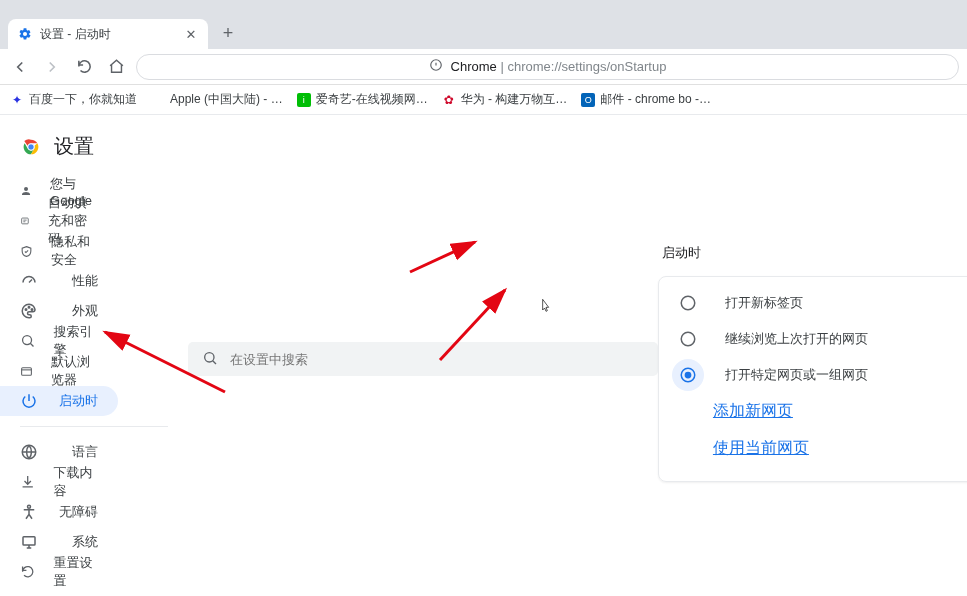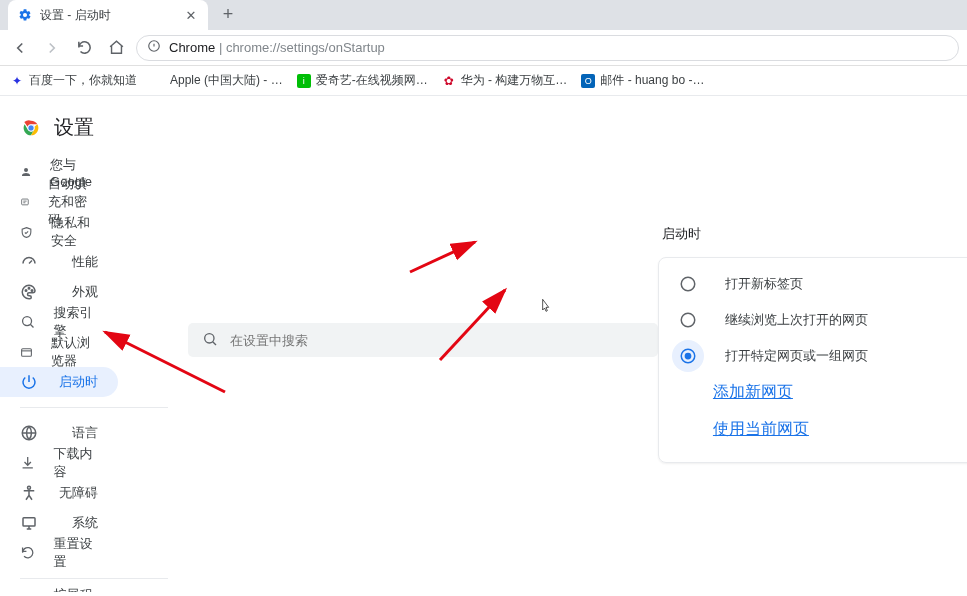--- a/index.html
+++ b/index.html
@@ -8,21 +8,21 @@
     font-size: 13px;
     color: #202124;
     background: #fff;
     width: 967px;
     height: 596px;
     overflow: hidden;
     position: relative;
   }
   
   .tab-strip {
-    height: 30px;
+    height: 49px;
     background: #dee1e6;
     display: flex;
     align-items: flex-end;
     padding-left: 8px;
   }
   .tab {
     background: #fff;
     height: 30px;
     width: 200px;
     border-radius: 8px 8px 0 0;
@@ -76,20 +76,21 @@
     flex: 1;
     height: 26px;
     border: 1px solid #dadce0;
     border-radius: 13px;
     display: flex;
     align-items: center;
     padding: 0 10px;
     font-size: 13px;
     color: #5f6368;
     gap: 8px;
+    justify-content: center;
   }
   .omnibox .lock { color: #5f6368; }
   .omnibox .url-prefix { color: #202124; }
   .omnibox .url-path { color: #80868b; }
   
   .bookmarks {
     height: 30px;
     border-bottom: 1px solid #e8eaed;
     display: flex;
     align-items: center;
@@ -325,21 +326,21 @@
   <div class="bookmark">
     <span class="bm-icon" style="background:#00be06;color:#fff;border-radius:2px;width:14px;height:14px;font-size:9px;line-height:14px;text-align:center">i</span>
     <span>爱奇艺-在线视频网…</span>
   </div>
   <div class="bookmark">
     <span class="bm-icon" style="color:#cf0a2c">✿</span>
     <span>华为 - 构建万物互…</span>
   </div>
   <div class="bookmark">
     <span class="bm-icon" style="background:#0364b8;color:#fff;border-radius:2px;width:14px;height:14px;font-size:9px;line-height:14px;text-align:center">O</span>
-    <span>邮件 - huang bo -…</span>
+    <span>邮件 - chrome bo -…</span>
   </div>
 </div>
 
 <div class="settings">
   <div class="sidebar">
     <div class="sidebar-header">
       <span class="chrome-logo">
         <svg viewBox="0 0 48 48">
             <circle cx="24" cy="24" r="22" fill="#fff"></circle>
             <path fill="#ea4335" d="M24 8a16 16 0 0 1 13.86 8H24a8 8 0 0 0-7.46 5.1L9.4 10.9A15.93 15.93 0 0 1 24 8z"></path>

